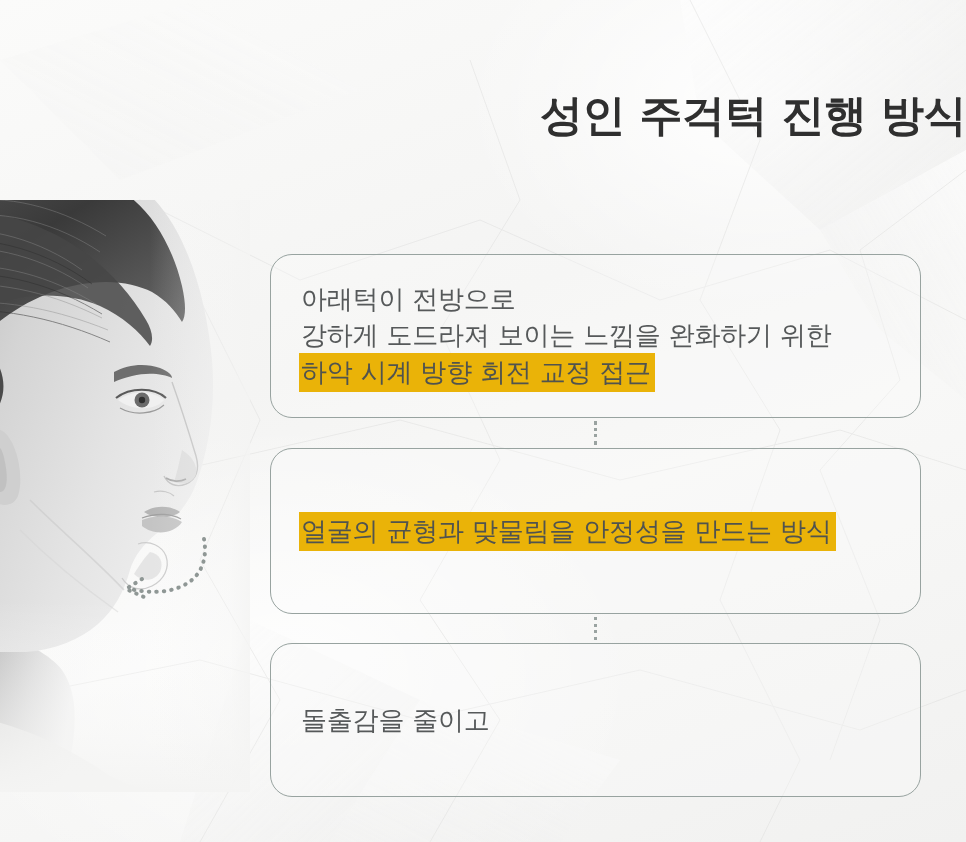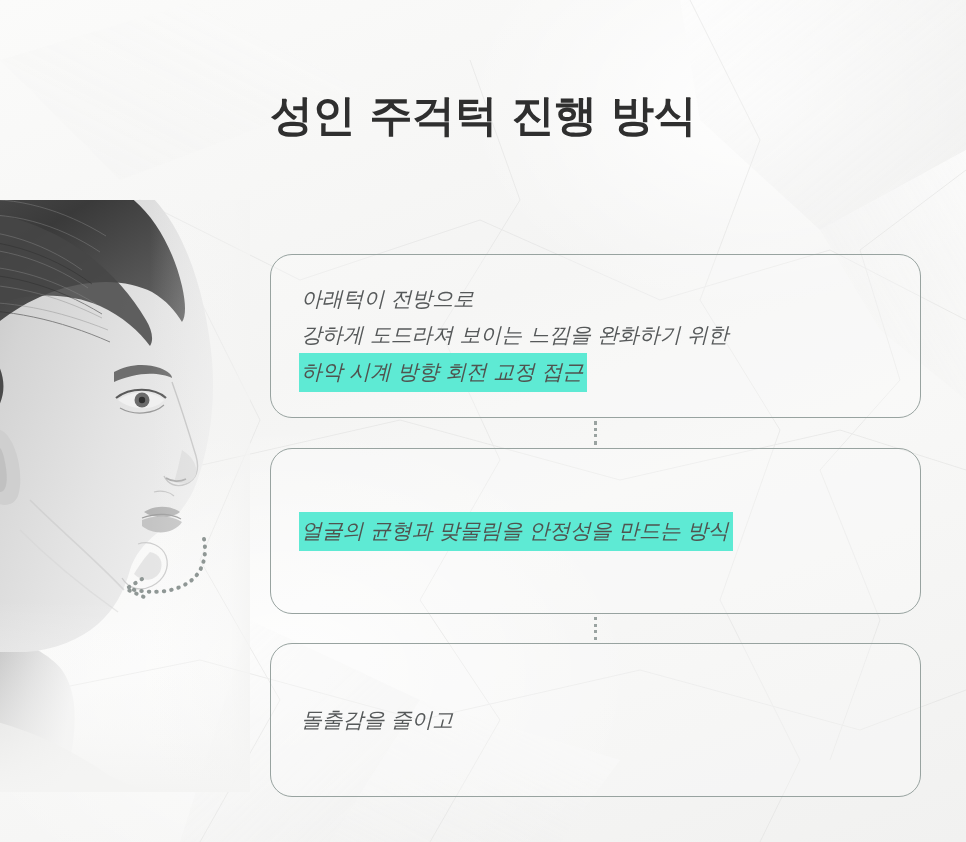--- a/index.html
+++ b/index.html
@@ -32,21 +32,21 @@
     opacity: 0.55;
     pointer-events: none;
   }
 
   
   #title {
     position: absolute;
     top: 92px;
     left: 0;
     width: 966px;
-    text-align: center;
+    text-align: right;
     font-size: 43px;
     font-weight: bold;
     color: #2f2f2f;
     letter-spacing: -0.5px;
     line-height: 1.1;
     white-space: nowrap;
   }
 
   
   #profile-photo {
@@ -79,29 +79,28 @@
     display: flex;
     flex-direction: column;
     justify-content: center;
     padding: 0 30px;
   }
   #step-box-1 { top: 254px;  height: 164px; }
   #step-box-2 { top: 448px;  height: 166px; }
   #step-box-3 { top: 643px;  height: 154px; }
 
   .step-line {
-    font-size: 21px;
+    font-size: 26px;
     line-height: 36px;
     color: #56595a;
     white-space: nowrap;
     letter-spacing: -0.2px;
-    font-style: italic;
   }
   .step-line.highlight {
-    background: #5eead4;
+    background: #eab308;
     align-self: flex-start;
     padding: 1px 4px 2px 2px;
     margin-left: -2px;
     color: #50534f;
   }
 
   
   .connector {
     position: absolute;
     left: 594px;

